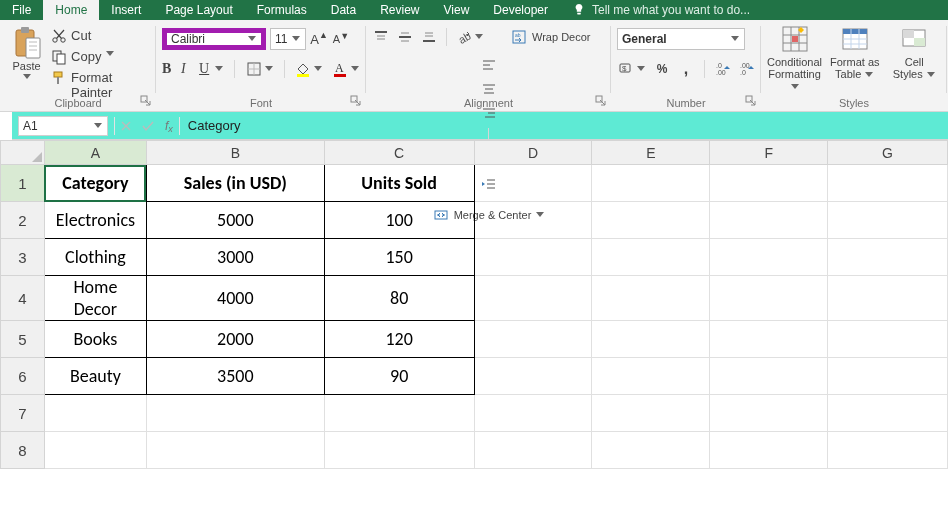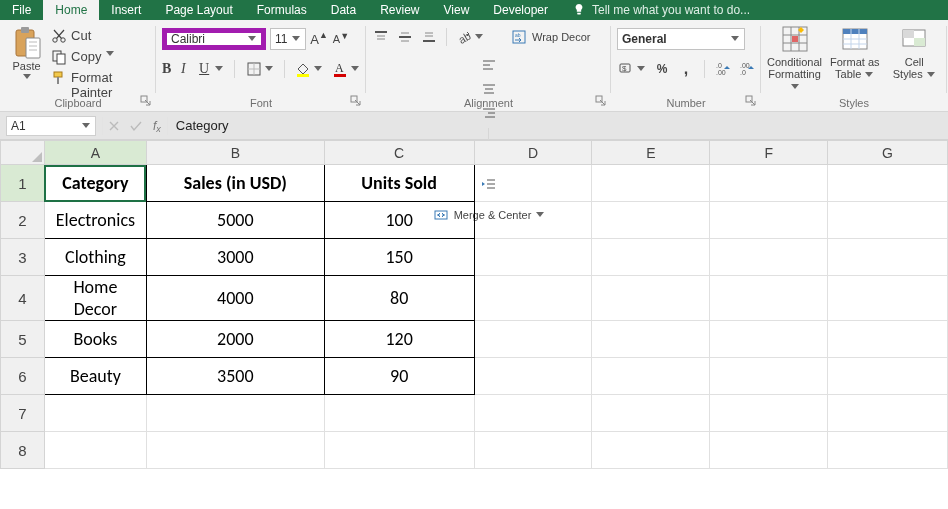--- a/index.html
+++ b/index.html
@@ -61,21 +61,21 @@
   .num-combo { width:128px; height:22px; background:#fff; border:1px solid #c2c2c2; display:flex; align-items:center; justify-content:space-between; padding:0 4px; font-size:12px; color:#333;font-weight:bold; }
   .num-row2 { display:flex; align-items:center; gap:8px; margin-top:10px; }
 
   
   .styles-group { width: 186px; display:flex; gap:6px; padding-top:4px; }
   .bigbtn { width: 58px; display:flex; flex-direction:column; align-items:center; font-size:11px; color:#444; text-align:center; line-height:1.1; }
   .bigbtn .bigicon { width:30px; height:30px; margin-bottom:2px; }
   .bigbtn .bigicon svg { width:30px; height:30px; }
 
   
-  .formula-bar { display:flex; align-items:center; height:28px; border-bottom:1px solid #d4d4d4; background:#e5e5e5; }
+  .formula-bar { display:flex; align-items:center; height:28px; border-bottom:1px solid #d4d4d4; background:#5eead4;margin-left:12px; }
   .name-box { width:90px; height:20px; margin:0 6px; border:1px solid #cfcfcf; display:flex; align-items:center; justify-content:space-between; padding:0 4px; font-size:12px; color:#333; background:#fff; }
   .fb-btn { width:22px; display:flex; align-items:center; justify-content:center; height:100%; color:#999; }
   .fb-sep { width:1px; height:18px; background:#e3e3e3; }
   .fx { font-style: italic; font-size: 12px; color:#777; padding:0 6px; }
   .formula-input { flex:1; padding:0 8px; font-size:13px; color:#222; }
 
   
   .sheet { position:relative; overflow:hidden; }
   .grid { border-collapse:collapse; table-layout:fixed; }
   .grid th.corner { width:44px; height:24px; background:#f0f0f0; border:1px solid #d4d4d4; position:relative; }

